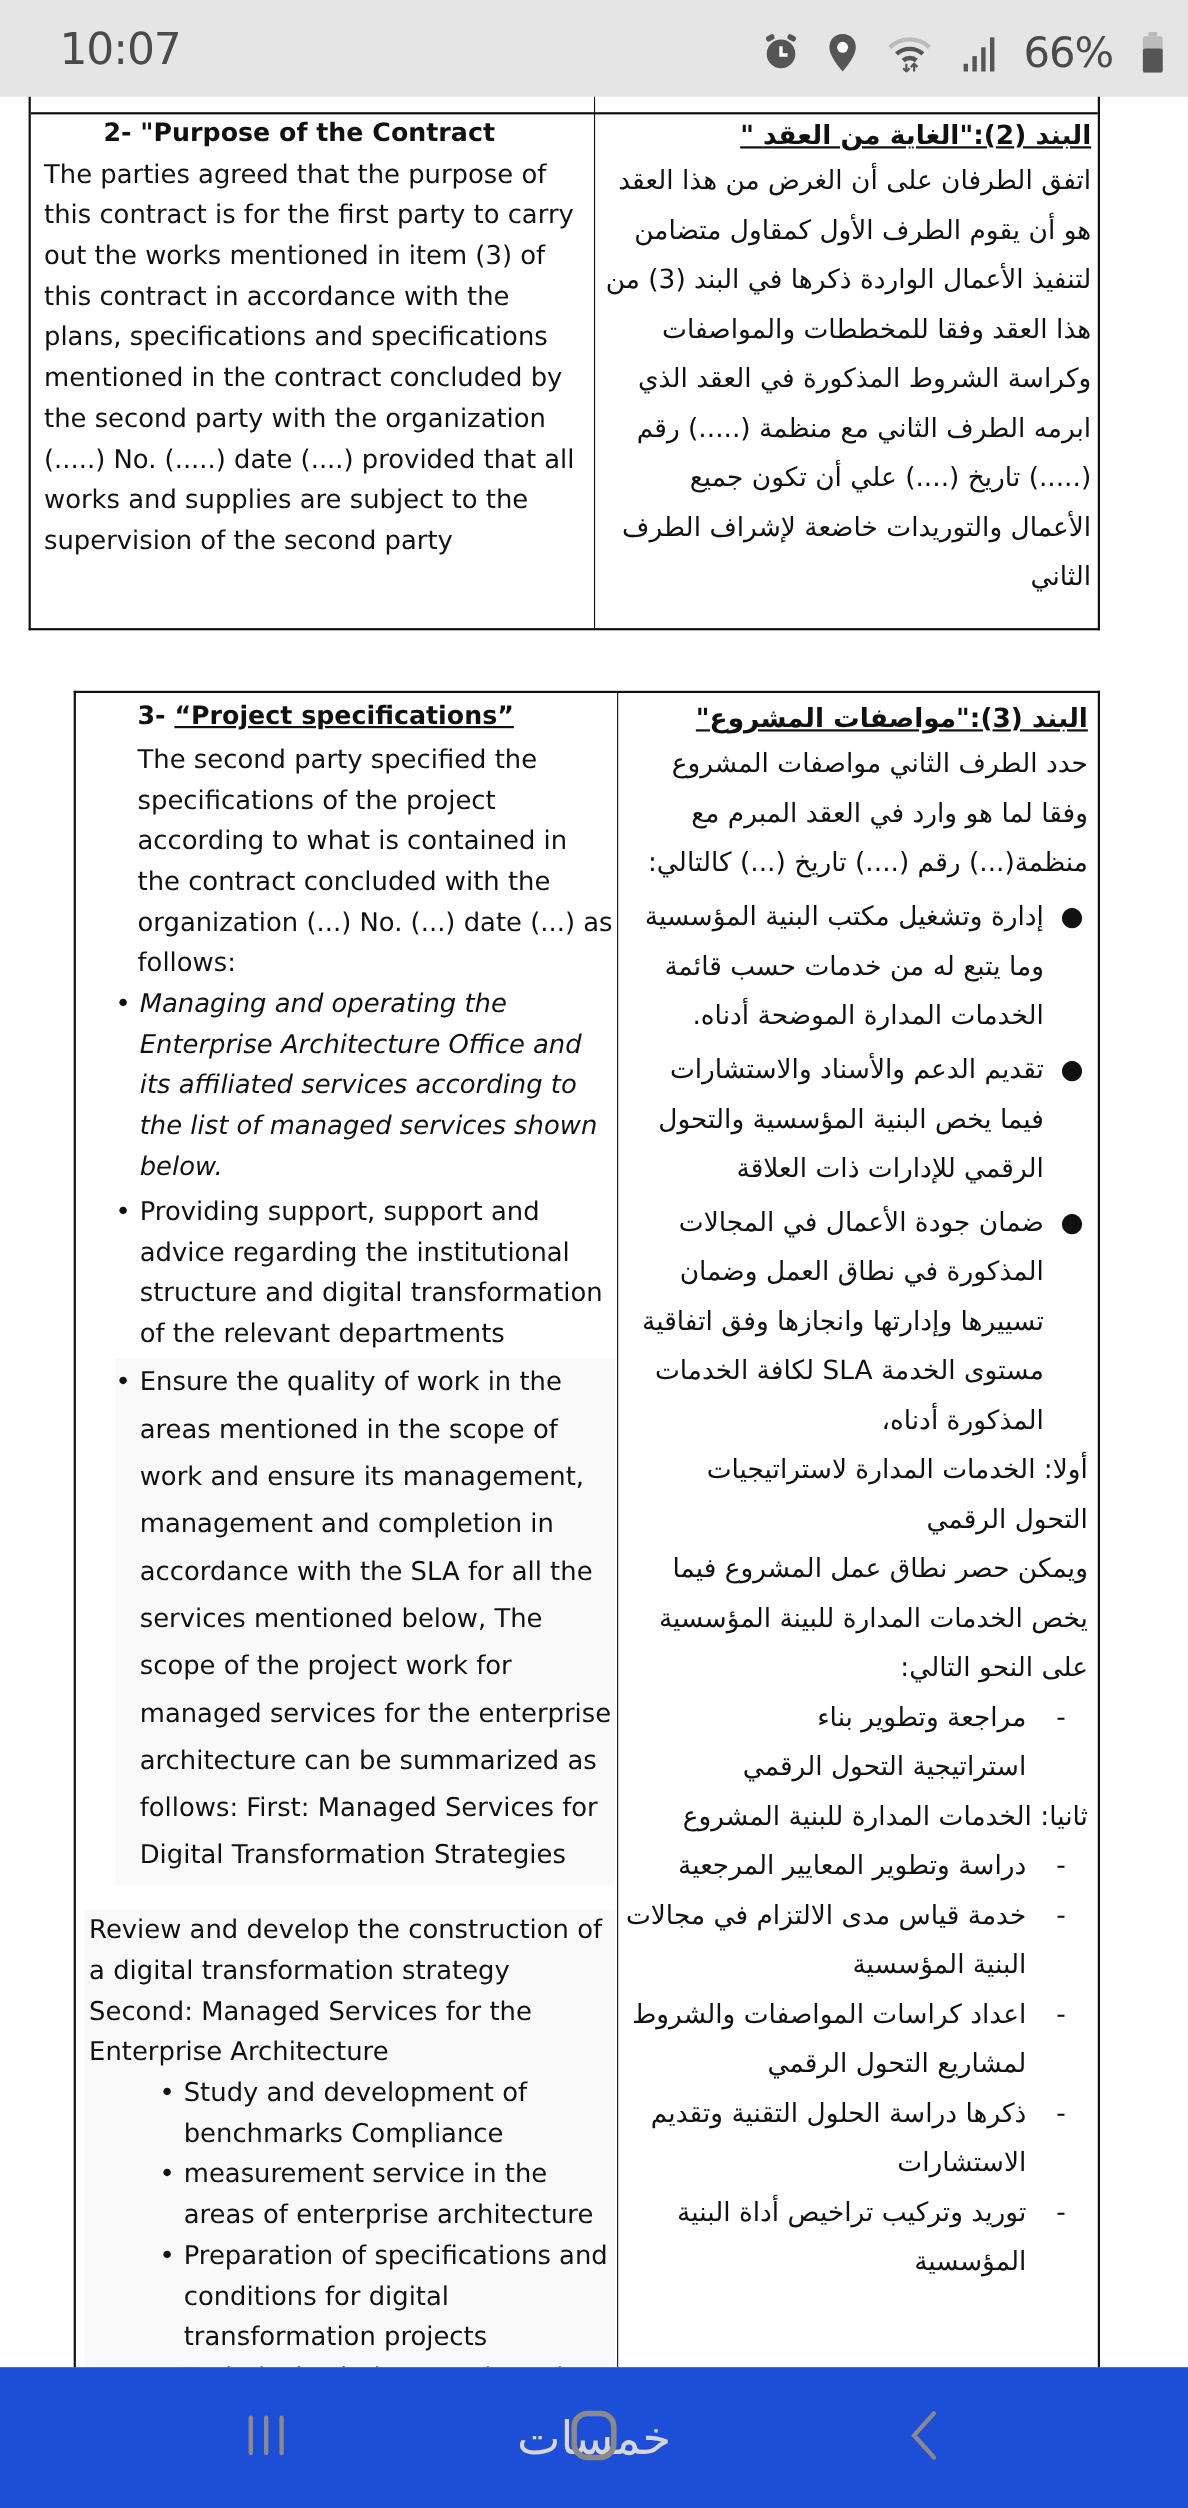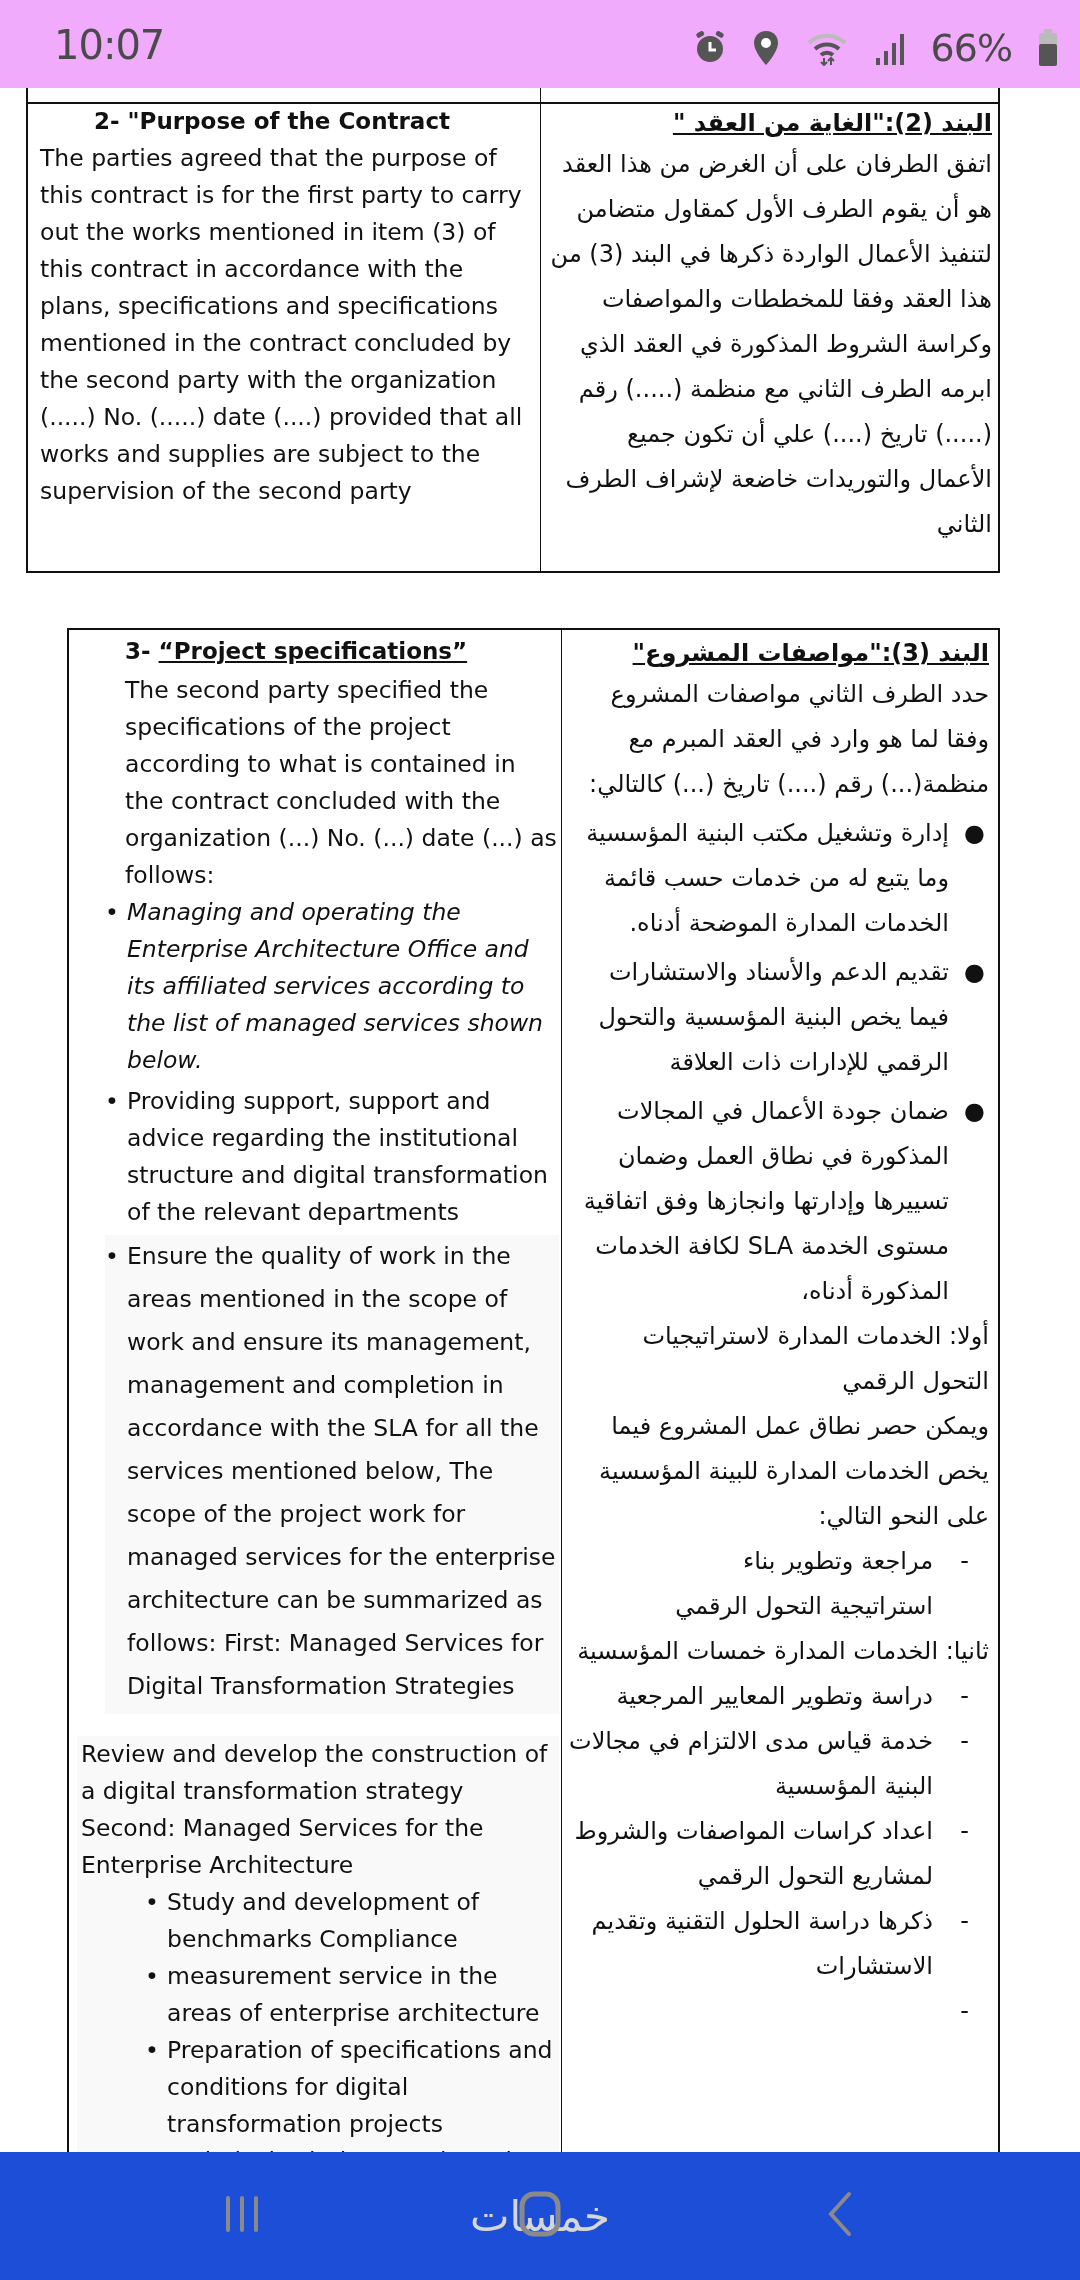--- a/index.html
+++ b/index.html
@@ -2,21 +2,21 @@
 <html><head>
 <meta charset="utf-8">
 <style>
   html, body { margin:0; padding:0; }
   body {
     width:1080px; height:2280px; overflow:hidden; position:relative;
     background:#ffffff; color:#111;
     font-family:"Liberation Sans", sans-serif;
   }
   
-  .status-bar { position:absolute; left:0; top:0; width:1080px; height:88px; background:#f0abfc; }
+  .status-bar { position:absolute; left:0; top:0; width:1080px; height:88px; background:#e5e5e5; }
   .status-time { position:absolute; left:54px; top:22px; font-size:40px; color:#4a4a4a; font-family:"DejaVu Sans", sans-serif; letter-spacing:-1px; }
   .status-icons { position:absolute; right:22px; top:26px; height:44px; display:flex; align-items:center; gap:26px; color:#555; }
   .status-icons svg { display:block; }
   .battery-pct { font-size:38px; color:#4a4a4a; font-family:"DejaVu Sans", sans-serif; letter-spacing:-1px; }
 
   
   .doc { position:absolute; left:0; top:88px; width:1080px; height:2064px; overflow:hidden; }
   .tbl { position:absolute; border:2px solid #111; box-sizing:border-box; }
   .cell { position:absolute; top:0; bottom:0; box-sizing:border-box; }
   .divider { position:absolute; top:0; bottom:0; width:0; border-left:1.5px solid #111; }
@@ -168,40 +168,41 @@
           </li>
       </ul>
       <p>أولا: الخدمات المدارة لاستراتيجيات التحول الرقمي</p>
       <p>ويمكن حصر نطاق عمل المشروع فيما يخص الخدمات المدارة للبينة المؤسسية على النحو التالي:</p>
       <ul class="bul">
         <li style="padding-right:56px; padding-left:80px;">
             <span class="dot" style="right:20px;">-</span>
             <span style="display:block;">مراجعة وتطوير بناء استراتيجية التحول الرقمي</span>
           </li>
       </ul>
-      <p>ثانيا: الخدمات المدارة خمسات المؤسسية</p>
+      <p>ثانيا: الخدمات المدارة للبنية المشروع</p>
       <ul class="bul">
         <li style="padding-right:56px;">
             <span class="dot" style="right:20px;">-</span>
             <span style="display:block;">دراسة وتطوير المعايير المرجعية</span>
           </li>
         <li style="padding-right:56px;">
             <span class="dot" style="right:20px;">-</span>
             <span style="display:block;">خدمة قياس مدى الالتزام في مجالات البنية المؤسسية</span>
           </li>
         <li style="padding-right:56px;">
             <span class="dot" style="right:20px;">-</span>
             <span style="display:block;">اعداد كراسات المواصفات والشروط لمشاريع التحول الرقمي</span>
           </li>
         <li style="padding-right:56px;">
             <span class="dot" style="right:20px;">-</span>
             <span style="display:block;">ذكرها دراسة الحلول التقنية وتقديم الاستشارات</span>
           </li>
         <li style="padding-right:56px;">
             <span class="dot" style="right:20px;">-</span>
+            <span style="display:block;">توريد وتركيب تراخيص أداة البنية المؤسسية</span>
           </li>
       </ul>
     </div>
   </div>
 </div>
 
 <div class="nav-bar">
   <span class="watermark">خمسات</span>
   <div class="nav-btn" style="left:202px;">
     <span>

